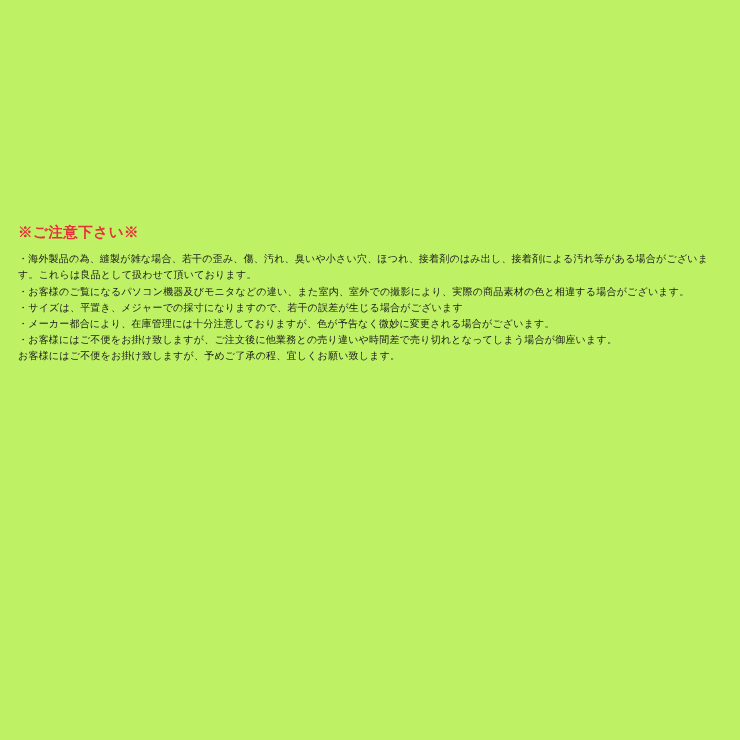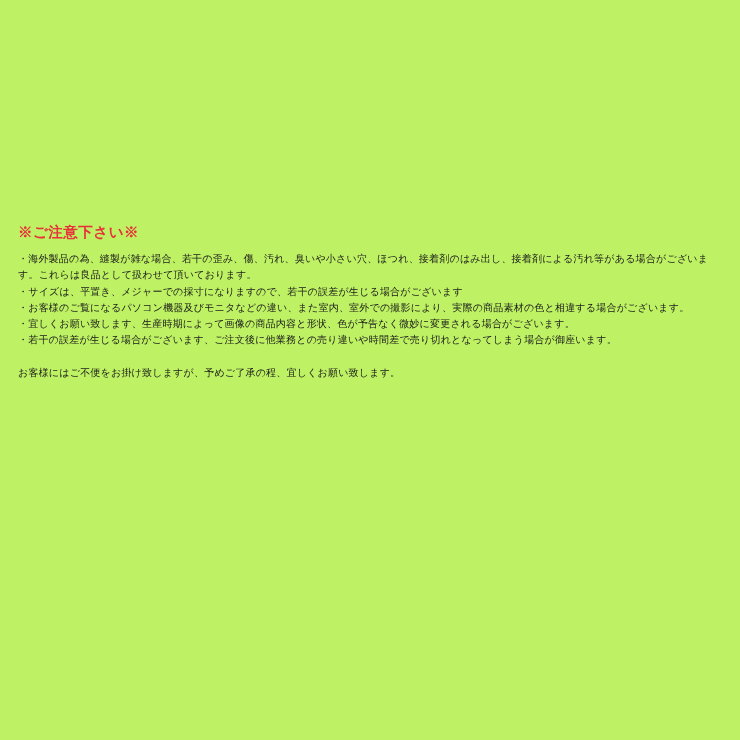--- a/index.html
+++ b/index.html
@@ -38,31 +38,30 @@
     color: #1a1a1a;
     font-size: 10px;
     line-height: 1.62;
     letter-spacing: 0.2px;
   }
   .notice-para {
     margin: 0;
     white-space: pre-wrap;
   }
   .notice-para.gap {
-    margin-top: 17px;
   }
 </style>
 </head>
 <body>
 
 <div class="page">
   <div class="notice-block">
     <div class="notice-heading">※ご注意下さい※</div>
     <div class="notice-body">
       <p class="notice-para">・海外製品の為、縫製が雑な場合、若干の歪み、傷、汚れ、臭いや小さい穴、ほつれ、接着剤のはみ出し、接着剤による汚れ等がある場合がございます。これらは良品として扱わせて頂いております。</p>
+      <p class="notice-para">・お客様のご覧になるパソコン機器及びモニタなどの違い、また室内、室外での撮影により、実際の商品素材の色と相違する場合がございます。</p>
       <p class="notice-para">・サイズは、平置き、メジャーでの採寸になりますので、若干の誤差が生じる場合がございます</p>
-      <p class="notice-para">・お客様のご覧になるパソコン機器及びモニタなどの違い、また室内、室外での撮影により、実際の商品素材の色と相違する場合がございます。</p>
-      <p class="notice-para">・宜しくお願い致します、生産時期によって画像の商品内容と形状、色が予告なく微妙に変更される場合がございます。</p>
-      <p class="notice-para">・若干の誤差が生じる場合がございます、ご注文後に他業務との売り違いや時間差で売り切れとなってしまう場合が御座います。</p>
+      <p class="notice-para">・メーカー都合により、在庫管理には十分注意しておりますが、色が予告なく微妙に変更される場合がございます。</p>
+      <p class="notice-para">・お客様にはご不便をお掛け致しますが、ご注文後に他業務との売り違いや時間差で売り切れとなってしまう場合が御座います。</p>
       <p class="notice-para gap">お客様にはご不便をお掛け致しますが、予めご了承の程、宜しくお願い致します。</p>
     </div>
   </div>
 </div>
 
 </body></html>

